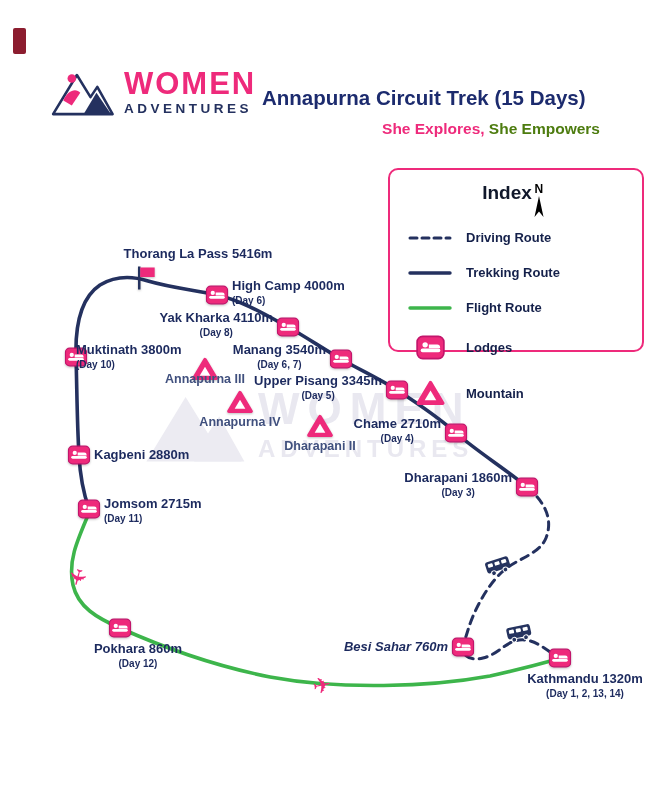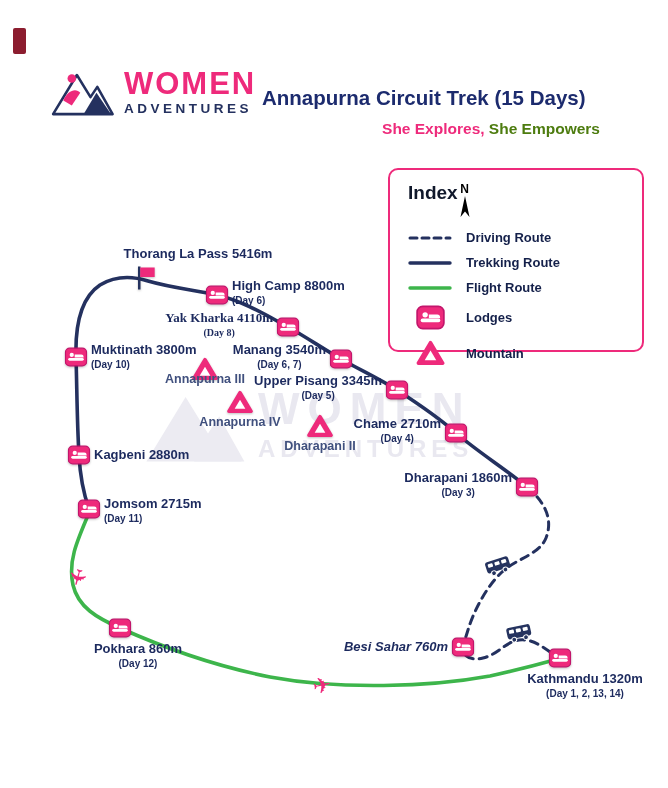--- a/index.html
+++ b/index.html
@@ -47,26 +47,26 @@
   .place-above{transform:translate(-50%,-100%);text-align:center}
   .wp-name{font-size:13px;font-weight:700;color:#1c2a5e}
   .wp-day{font-size:10px;font-weight:700;color:#1c2a5e;margin-top:1px}
   .mtn-name{font-size:12.5px;font-weight:600;color:#40507e}
   .vehicle{position:absolute;z-index:4;line-height:1}
   .vehicle-plane{color:#ee2a7b;font-family:"DejaVu Sans",sans-serif;font-size:22px}
   .vehicle-bus svg{width:26px;height:18px;display:block}
 
   
   .legend{position:absolute;left:388px;top:168px;width:256px;height:184px;background:#fff;border:2.5px solid #ee2a7b;border-radius:10px;z-index:6;padding:12px 16px 10px 18px}
-  .legend-head{display:flex;justify-content:flex-start;align-items:flex-start;margin-bottom:12px}
+  .legend-head{display:flex;justify-content:center;align-items:flex-start;margin-bottom:12px}
   .legend-title{font-size:19px;font-weight:700;color:#10182b}
   .compass{display:flex;flex-direction:column;align-items:center;margin-right:6px}
   .compass-n{font-size:12px;font-weight:700;color:#000}
   .compass-needle{width:14px;height:22px}
-  .legend-items{display:flex;flex-direction:column;gap:10px}
+  .legend-items{display:flex;flex-direction:column;gap:20px}
   .legend-item{display:flex;align-items:center;gap:14px}
   .li-icon{width:44px;display:flex;justify-content:center;align-items:center}
   .li-line{width:44px;height:12px;display:block}
   .li-lodge{width:29px;height:25px;display:block}
   .li-mtn{width:29px;height:26px;display:block}
   .li-label{font-size:13px;font-weight:600;color:#14204a}
 </style>
 </head>
 <body>
 
@@ -129,42 +129,42 @@
           <div class="wp-name">Thorang La Pass 5416m</div>
         </div>
       </div>
       <div class="waypoint" style="left: 217px; top: 295px;">
         <span class="node-icon icon-lodge">
           <svg>
             <use href="#sym-lodge" xlink:href="#sym-lodge"></use>
           </svg>
         </span>
         <div class="wp-label place-right" style="left: 15px; top: -2px;">
-          <div class="wp-name">High Camp 8800m</div>
+          <div class="wp-name">High Camp 4000m</div>
           <div class="wp-day">(Day 6)</div>
         </div>
       </div>
       <div class="waypoint" style="left: 288px; top: 327px;">
         <span class="node-icon icon-lodge">
           <svg>
             <use href="#sym-lodge" xlink:href="#sym-lodge"></use>
           </svg>
         </span>
-        <div class="wp-label place-left" style="left: -15px; top: -2px; font-family: Liberation Serif, serif;">
+        <div class="wp-label place-left" style="left: -15px; top: -2px;">
           <div class="wp-name">Yak Kharka 4110m</div>
           <div class="wp-day">(Day 8)</div>
         </div>
       </div>
       <div class="waypoint" style="left: 76px; top: 357px;">
         <span class="node-icon icon-lodge">
           <svg>
             <use href="#sym-lodge" xlink:href="#sym-lodge"></use>
           </svg>
         </span>
-        <div class="wp-label place-right" style="left: 15px; top: 0px;">
+        <div class="wp-label place-right" style="left: 0; top: 0px;">
           <div class="wp-name">Muktinath 3800m</div>
           <div class="wp-day">(Day 10)</div>
         </div>
       </div>
       <div class="waypoint" style="left: 341px; top: 359px;">
         <span class="node-icon icon-lodge">
           <svg>
             <use href="#sym-lodge" xlink:href="#sym-lodge"></use>
           </svg>
         </span>

